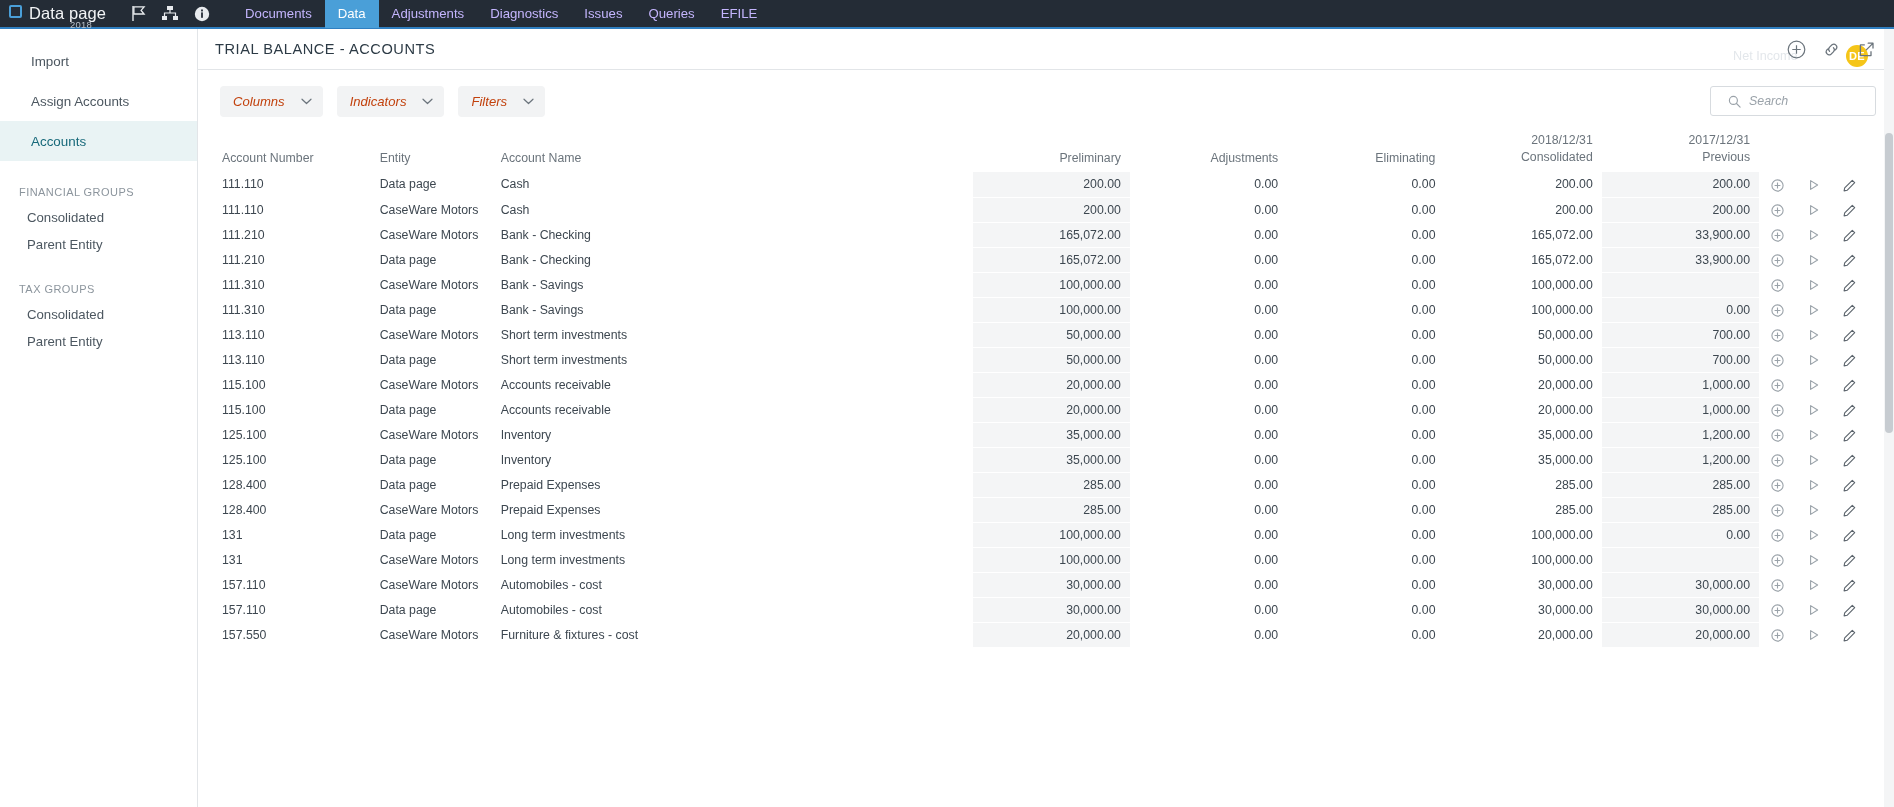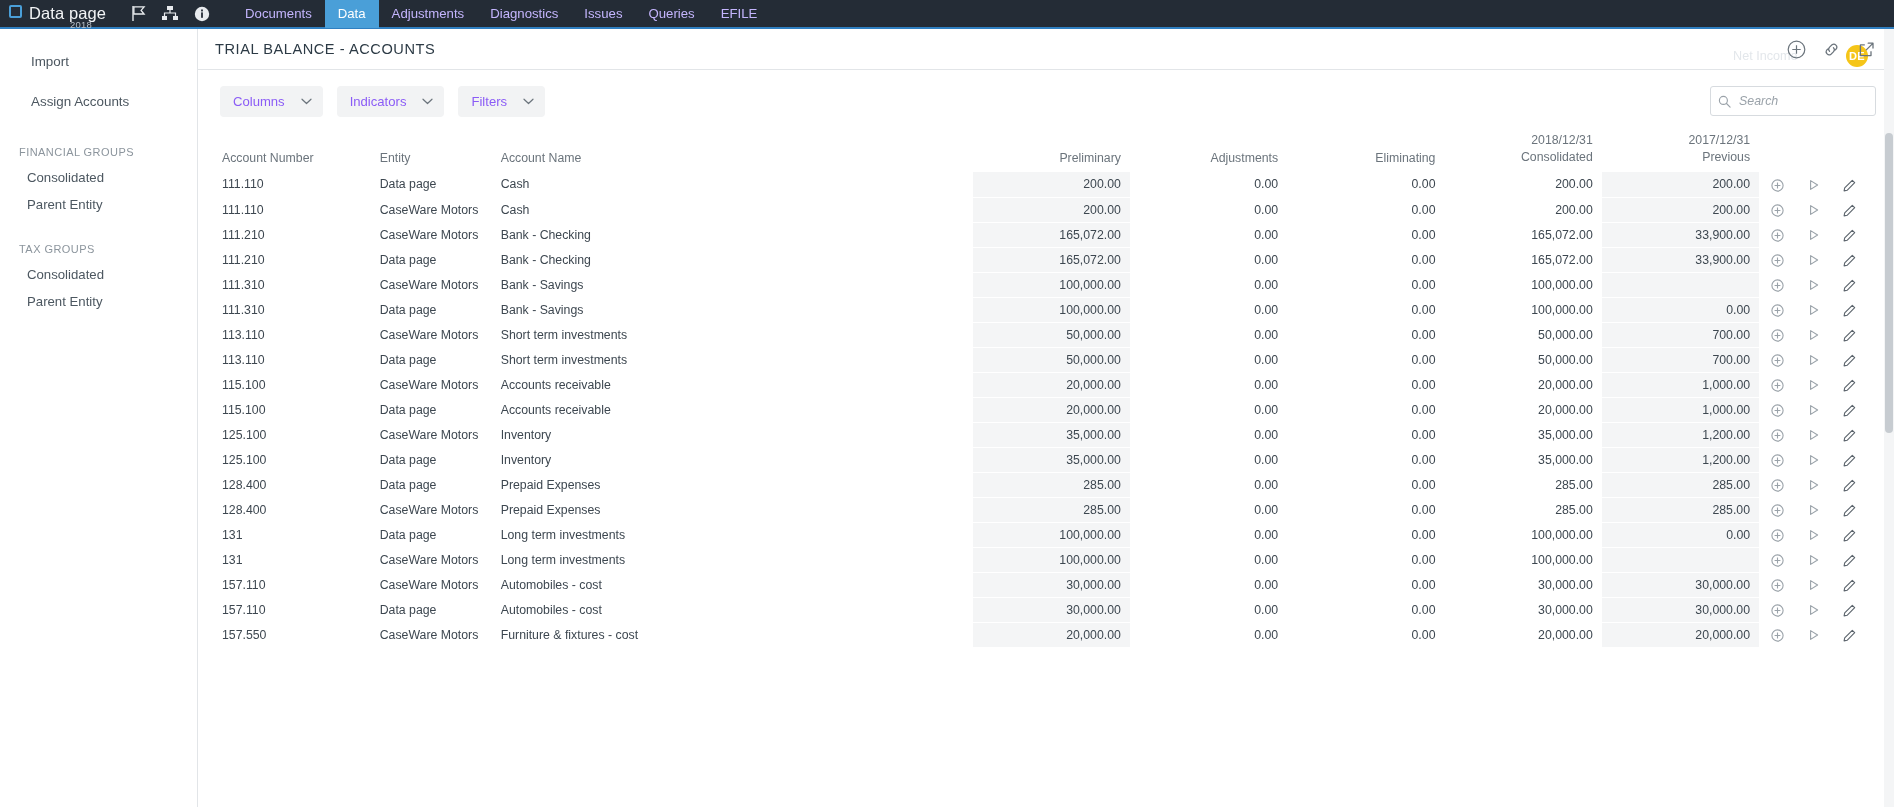--- a/index.html
+++ b/index.html
@@ -153,32 +153,33 @@
     flex: none;
   }
   .tb-btn {
     background: #f2f3f4;
     border-radius: 4px;
     height: 31px;
     display: flex; align-items: center;
     padding: 0 11px 0 13px;
     margin-right: 14px;
     font-size: 13.1px;
-    color: #8b5cf6;
+    color: #c2410c;
     cursor: pointer;
     white-space: nowrap;
+    font-style: italic;
   }
   .tb-btn .caret { margin-left: 16px; display: flex; color: #6b747c; }
   .search-wrap {
     margin-left: auto;
     width: 166px; height: 30px;
     border: 1px solid #d7dbdf;
     border-radius: 3px;
     display: flex; align-items: center;
-    padding: 0 7px;
+    padding: 0 17px;
   }
   .search-wrap .sicon { color: #9aa2a9; display: flex; margin-right: 8px; }
   .search-wrap input {
     border: none; outline: none;
     font-family: "Liberation Sans", sans-serif;
     font-size: 12.4px;
     font-style: italic;
     color: #4c5760;
     width: 100%;
     background: transparent;
@@ -283,20 +284,23 @@
 </div>
 
 <div class="layout">
 
   <div class="sidebar">
     <div class="side-item">
       <span>Import</span>
     </div>
     <div class="side-item">
       <span>Assign Accounts</span>
+    </div>
+    <div class="side-item active">
+      <span>Accounts</span>
     </div>
 
     <div class="side-group-title">FINANCIAL GROUPS</div>
     <div class="side-sub">
       <span>Consolidated</span>
     </div>
     <div class="side-sub">
       <span>Parent Entity</span>
     </div>
 

